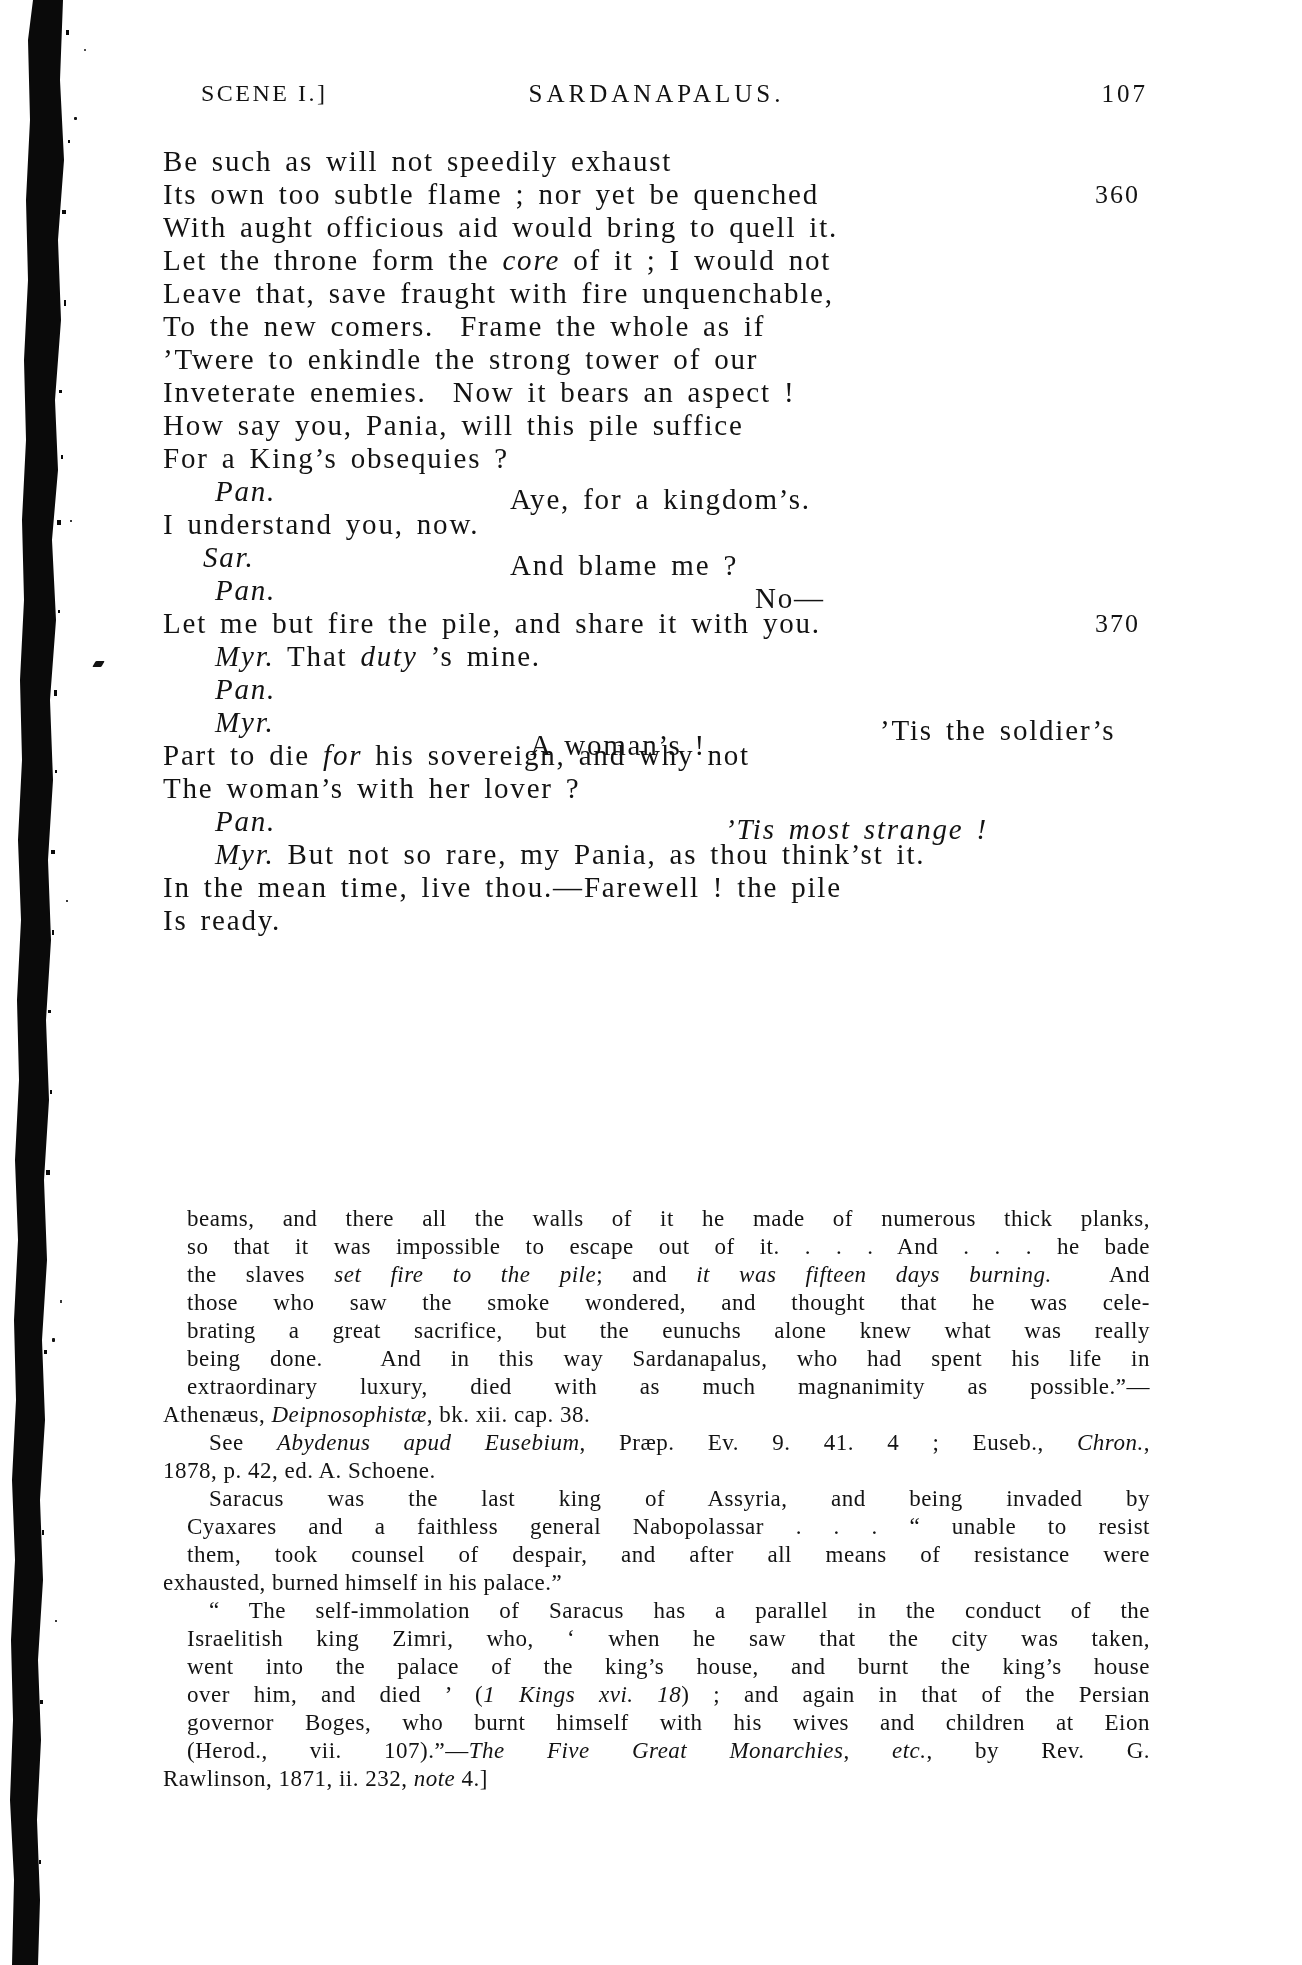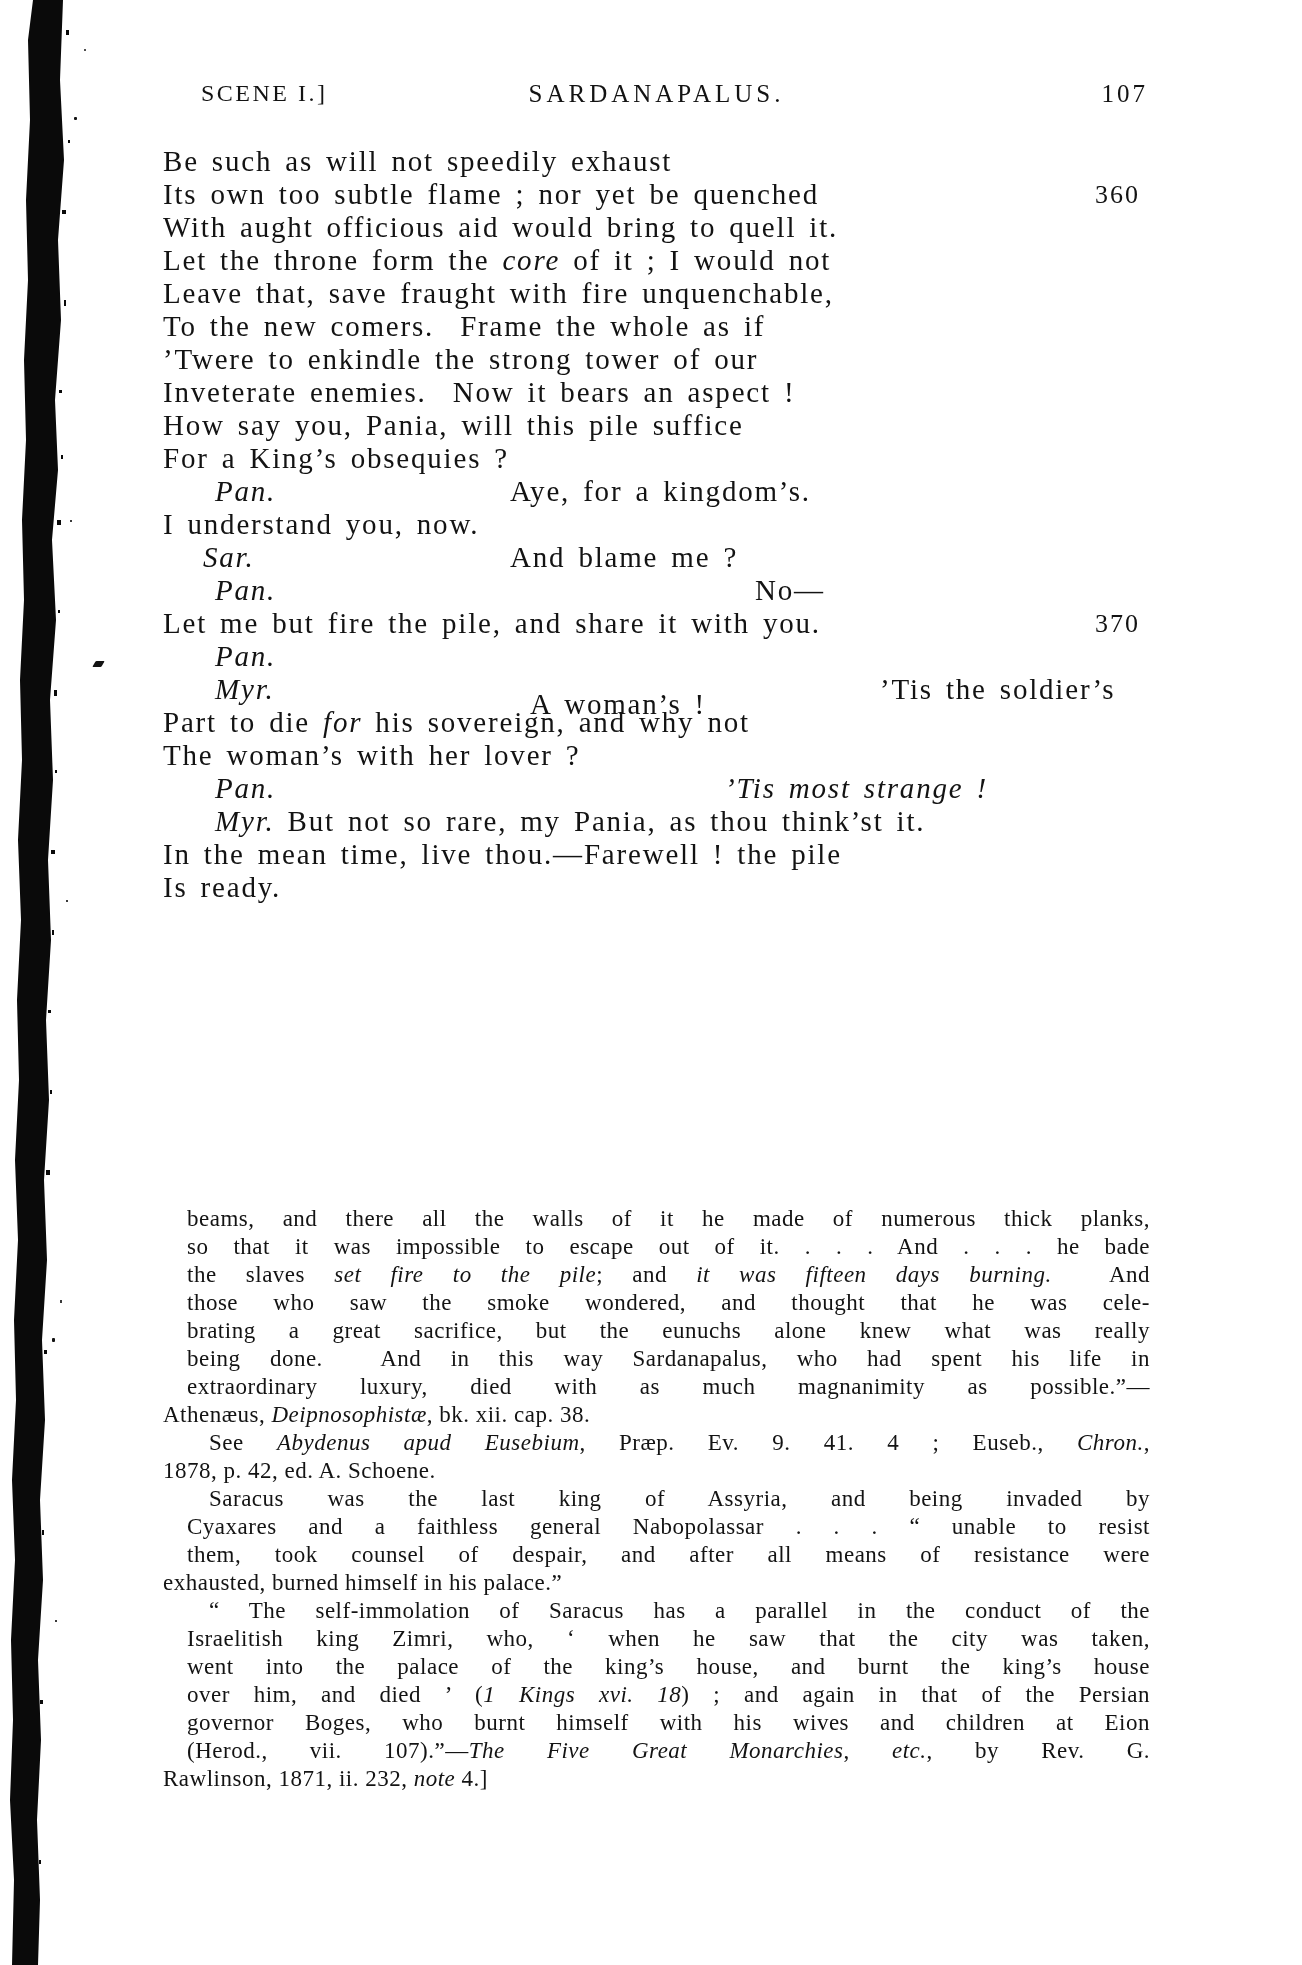--- a/index.html
+++ b/index.html
@@ -25,21 +25,21 @@
   .h-right{position:absolute;right:2px;top:0;font-size:25px;letter-spacing:3px;}
   
   .verse{position:absolute;left:163px;top:145px;width:987px;}
   .vline{
     position:relative;
     height:33px;line-height:33px;
     font-size:29px;
     letter-spacing:1.8px;word-spacing:4px;
     white-space:pre;
   }
-  .vline .abs{position:absolute;top:0;}
+  .vline .abs{position:absolute;top:8px;}
   .vnum{position:absolute;right:10px;top:0;font-size:26px;letter-spacing:2px;}
   .it{font-style:italic;}
   
   .footnote{position:absolute;left:163px;top:1205px;width:987px;}
   .fline{
     height:28px;line-height:28px;
     font-size:23px;letter-spacing:0.5px;
   }
   .fline.just{text-align:justify;text-align-last:justify;text-justify:inter-word;margin-left:24px;}
   .fline.ind{padding-left:22px;}
@@ -106,20 +106,21 @@
       <div class="vline"><span>To the new comers.  Frame the whole as if</span></div>
       <div class="vline"><span>’Twere to enkindle the strong tower of our</span></div>
       <div class="vline"><span>Inveterate enemies.  Now it bears an aspect !</span></div>
       <div class="vline"><span>How say you, Pania, will this pile suffice</span></div>
       <div class="vline"><span>For a King’s obsequies ?</span></div>
       <div class="vline"><span class="it" style="margin-left: 52px;">Pan.</span><span class="abs" style="left: 347px;">Aye, for a kingdom’s.</span></div>
       <div class="vline"><span>I understand you, now.</span></div>
       <div class="vline"><span class="it" style="margin-left: 40px;">Sar.</span><span class="abs" style="left: 347px;">And blame me ?</span></div>
       <div class="vline"><span class="it" style="margin-left: 52px;">Pan.</span><span class="abs" style="left: 592px;">No—</span></div>
       <div class="vline"><span>Let me but fire the pile, and share it with you.</span><span class="vnum">370</span></div>
+      <div class="vline"><span class="it" style="margin-left: 52px;">Myr.</span><span> That </span><span class="it">duty</span><span> ’s mine.</span></div>
       <div class="vline"><span class="it" style="margin-left: 52px;">Pan.</span><span class="abs" style="left: 367px; margin-top: 48px;">A woman’s !</span></div>
       <div class="vline"><span class="it" style="margin-left: 52px;">Myr.</span><span class="abs" style="left: 717px;">’Tis the soldier’s</span></div>
       <div class="vline"><span>Part to die </span><span class="it">for</span><span> his sovereign, and why not</span></div>
       <div class="vline"><span>The woman’s with her lover ?</span></div>
       <div class="vline"><span class="it" style="margin-left: 52px;">Pan.</span><span class="abs" style="left: 562px; font-style: italic;">’Tis most strange !</span></div>
       <div class="vline"><span class="it" style="margin-left: 52px;">Myr.</span><span> But not so rare, my Pania, as thou think’st it.</span></div>
       <div class="vline"><span>In the mean time, live thou.—Farewell ! the pile</span></div>
       <div class="vline"><span>Is ready.</span></div>
     </main>
 

